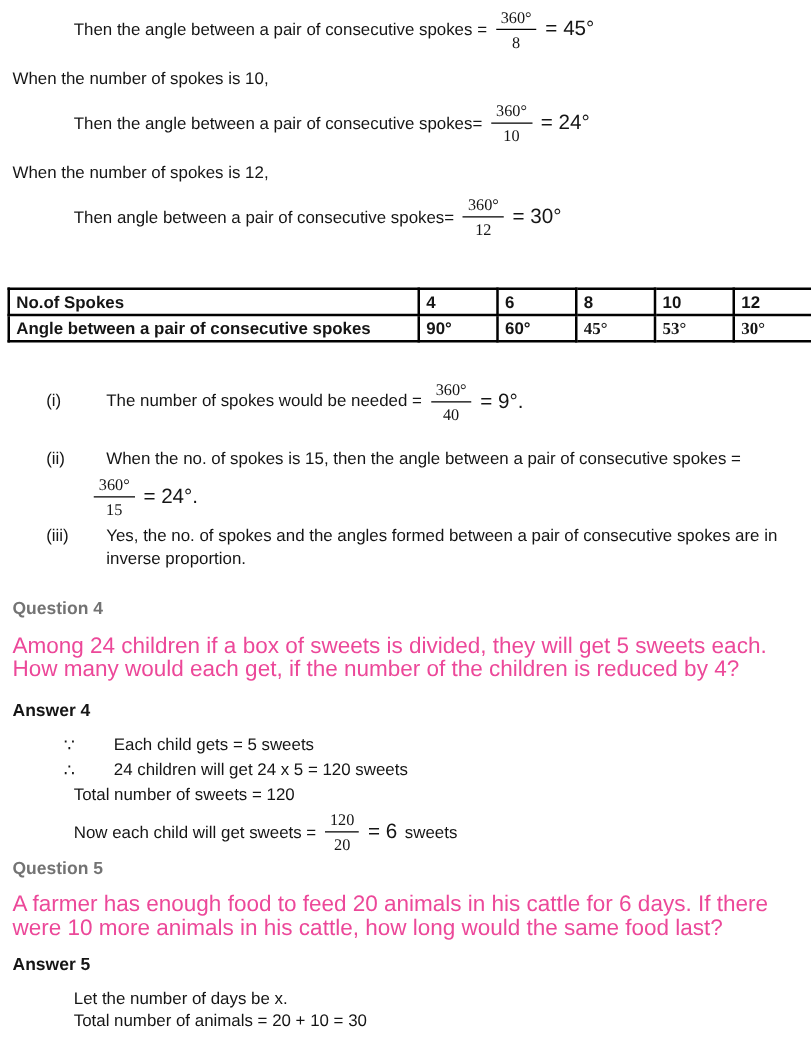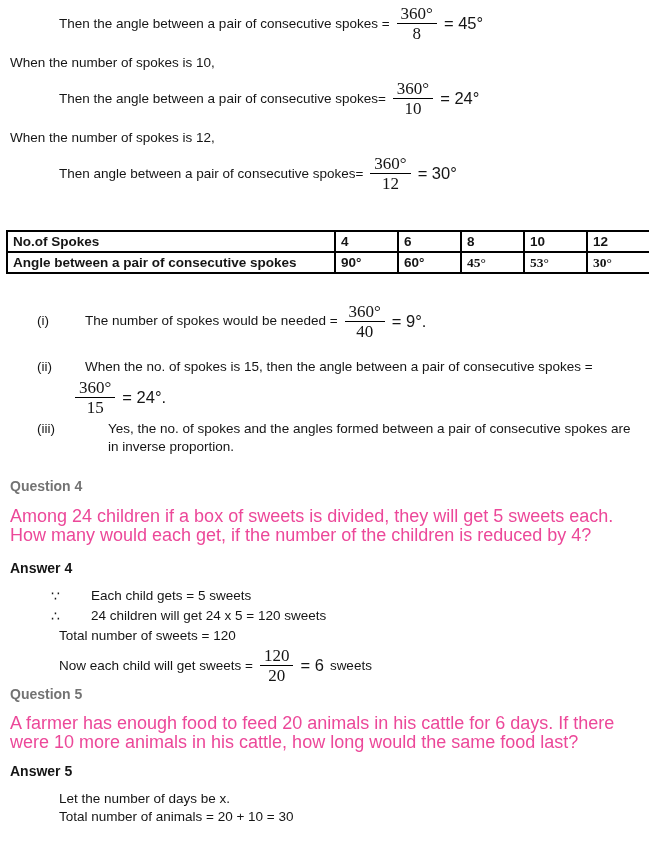--- a/index.html
+++ b/index.html
@@ -15,21 +15,21 @@
   .flush { margin-top:12px; line-height:17px; }
 
   
   .eq-line {
     display:flex; align-items:center;
     margin-left:49px; height:38px;
   }
   .eq-line.no-ind { margin-left:0; }
   .frac {
     display:inline-flex; flex-direction:column; align-items:center;
-    font-family:"Liberation Serif", serif; font-size:17px; line-height:17px;
+    font-family:"Liberation Serif", serif; font-size:13px; line-height:17px;
     margin:0 7px; text-align:center;
   }
   .frac .num { border-bottom:1px solid #000; padding:0 4px 1px 4px; }
   .frac .den { padding-top:1px; }
   .eqr { font-family:Liberation Sans, sans-serif; font-size:16.5px; white-space:pre; }
   .eqsuf { margin-left:6px; }
 
   
   table.spokes {
     border-collapse:collapse; margin:38px 0 0 -4px;
@@ -47,21 +47,21 @@
   }
 
   
   .li { display:flex; line-height:18px; }
   .li .marker { width:48px; flex:0 0 48px; margin-left:27px; }
   .li .li-text { flex:1; }
   .li-eq { align-items:center; }
   .mt-i { margin-top:28px; }
   .mt-ii { margin-top:18px; }
   .eq-ii { margin-left:65px; margin-top:2px; }
-  .mt-iii { margin-top:4px;gap:23px; }
+  .mt-iii { margin-top:4px; }
 
   
   .q-heading {
     color:#737373; font-weight:bold; font-size:14px;
     margin-top:22px; line-height:17px;
   }
   .q-body {
     color:#ec4899; font-size:18px; line-height:19px;
     margin-top:12px; width:630px;
   }

